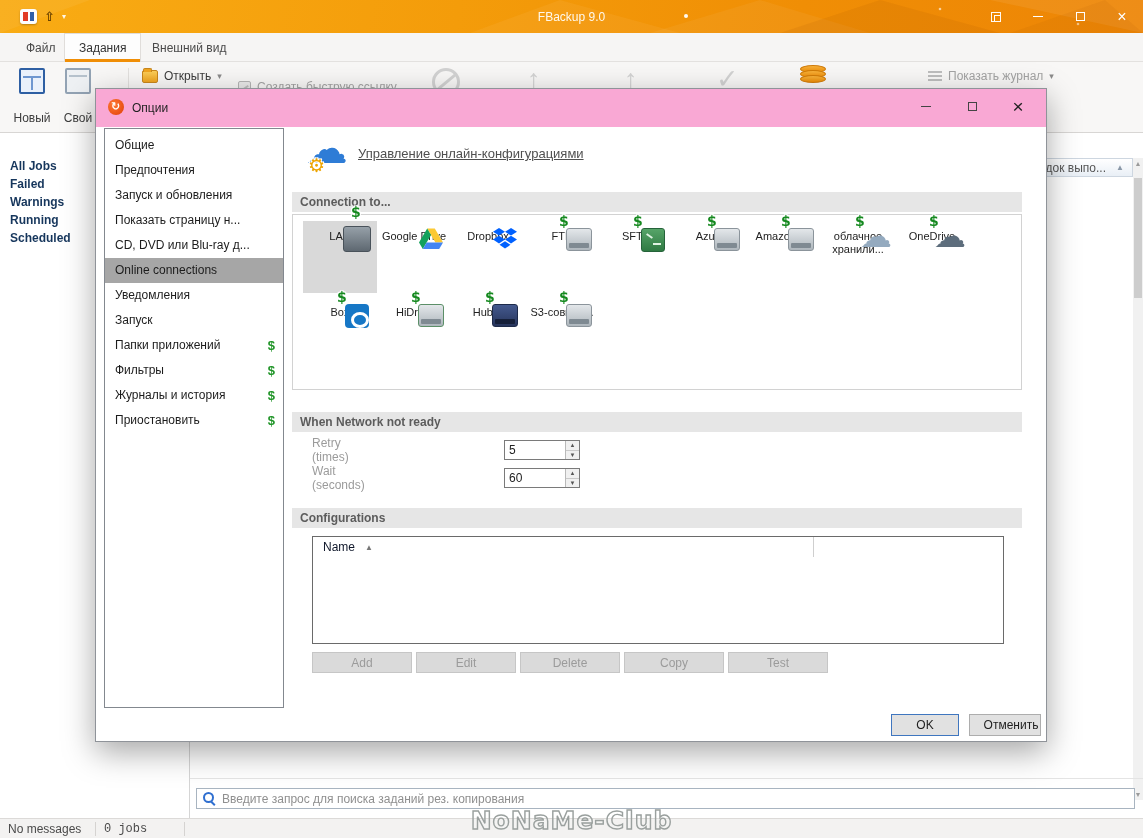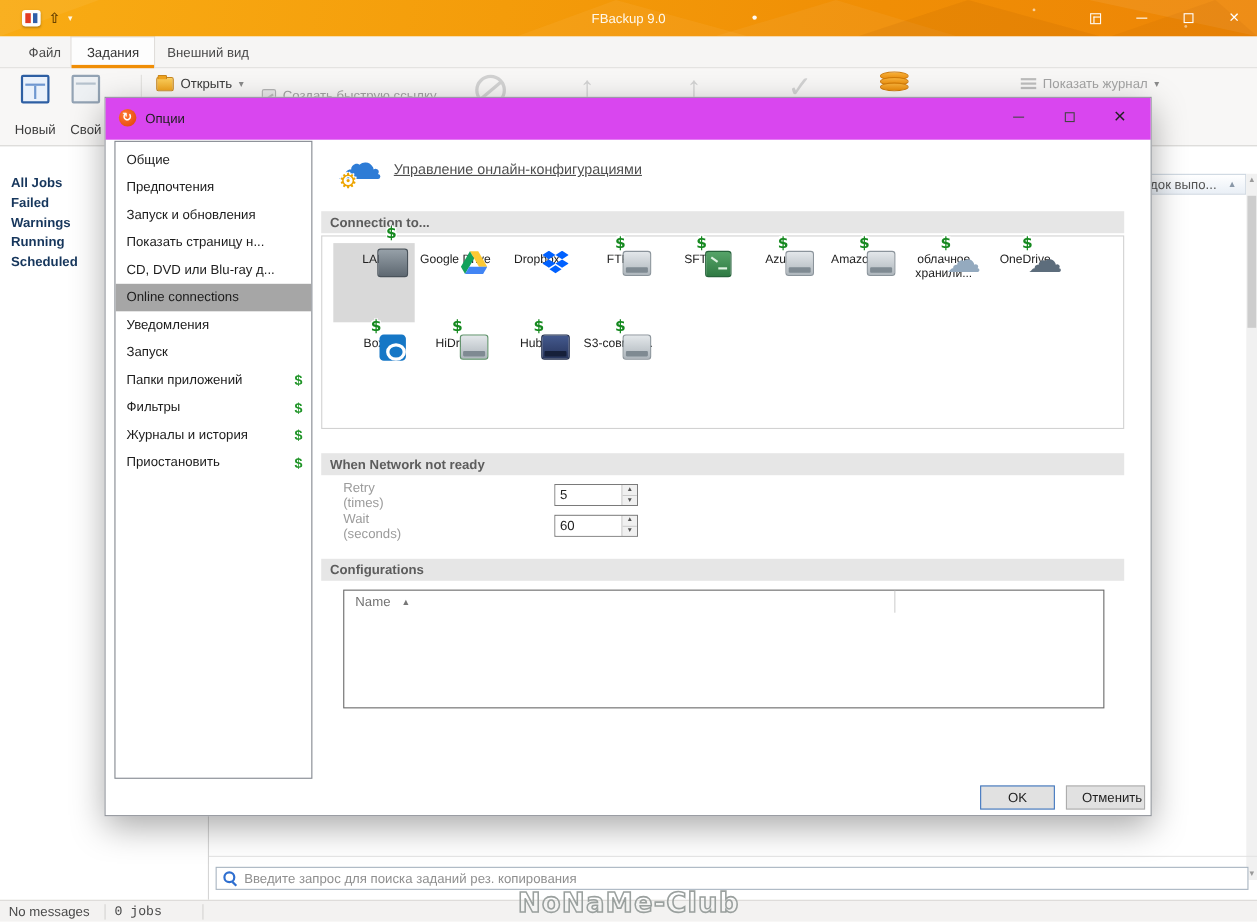--- a/index.html
+++ b/index.html
@@ -89,21 +89,21 @@
   .sb-sep { width:1px; height:14px; background:#d5d3d1; }
 
   
   .watermark { position:absolute; left:50%; top:806px; transform:translateX(-50%); z-index:60;
     font:bold 25px "DejaVu Sans",sans-serif; letter-spacing:1px; color:rgba(255,255,255,.15);
     -webkit-text-stroke:1.4px #9aa09e; pointer-events:none; }
 
   
   .dialog { position:absolute; left:95px; top:88px; width:952px; height:654px; background:#fff;
     border:1px solid #8f9399; box-shadow:0 10px 30px rgba(0,0,0,.35); z-index:100; }
-  .dlg-titlebar { position:absolute; left:0; top:0; right:0; height:38px; background:#d946ef; }
+  .dlg-titlebar { position:absolute; left:0; top:0; right:0; height:38px; background:#f9a8d4; }
   .dlg-ico { position:absolute; left:12px; top:10px; width:16px; height:16px; border-radius:50%;
     background:radial-gradient(circle at 35% 35%, #ff7a33, #e03e08); }
   .dlg-ico::before { content:"↻"; position:absolute; left:3px; top:1px; color:#fff; font-size:11px; font-weight:bold; }
   .dlg-title { position:absolute; left:36px; top:12px; color:#1f1f1f; }
   .dlg-ctrls { position:absolute; right:14px; top:4px; display:flex; gap:18px; }
   .dlg-btn { width:28px; height:26px; display:flex; align-items:center; justify-content:center; color:#333; }
   .dlg-ico-min { width:10px; height:1px; background:#444; display:block; }
   .dlg-ico-max { width:9px; height:9px; border:1px solid #444; display:block; }
   .dlg-ico-close { font-size:19px; color:#222; line-height:1; }
 
@@ -158,21 +158,21 @@
   .fr-retry { top:312px; } .fr-wait { top:340px; }
   .field-lbl { position:absolute; left:20px; color:#9b9b9b; }
   .spin-wrap { position:absolute; left:212px; width:76px; height:20px; border:1px solid #7a7a7a; background:#fff; display:flex; }
   .spin-wrap input { flex:1; border:none; outline:none; padding-left:4px; font-family:inherit; font-size:12px; width:56px; color:#222; }
   .spinner { width:14px; border-left:1px solid #b9b9b9; display:flex; flex-direction:column; }
   .spin-b { flex:1; background:#f0f0f0; font-size:6px; color:#555; display:flex; align-items:center; justify-content:center; line-height:1; }
   .spin-b.up { border-bottom:1px solid #c9c9c9; }
 
   .cfg-table { position:absolute; left:20px; top:408px; width:692px; height:108px; border:1px solid #6a6a6a; background:#fff; }
   .cfg-head { position:absolute; left:0; top:0; right:0; height:20px; }
-  .cfg-name { position:absolute; left:10px; top:3px; color:#737373; }
+  .cfg-name { position:absolute; left:10px; top:3px; color:#0f172a; }
   .cfg-sort { position:absolute; left:52px; top:6px; font-size:8px; color:#777; }
   .cfg-div { position:absolute; left:500px; top:0; width:1px; height:20px; background:#cfcfcf; }
 
   .cfg-btns { position:absolute; left:20px; top:524px; display:flex; gap:4px; }
   .cfg-btn { width:100px; height:21px; background:#dadada; border:1px solid #c6c6c6; color:#9b9b9b;
     display:flex; align-items:center; justify-content:center; font-size:12px; }
 
   .dlg-footer-btn { position:absolute; top:625px; height:22px; background:#e1e1e1; border:1px solid #adadad;
     display:flex; align-items:center; justify-content:center; font-size:12px; color:#1f1f1f; }
   .btn-ok { left:795px; width:68px; border-color:#3f76bf; }
@@ -435,17 +435,24 @@
     <div class="sec-bar sec-cfg">Configurations</div>
 
     <div class="cfg-table">
       <div class="cfg-head">
         <span class="cfg-name">Name</span>
         <span class="cfg-sort">▲</span>
         <span class="cfg-div"></span>
       </div>
     </div>
 
+    <div class="cfg-btns">
+      <span class="cfg-btn">Add</span>
+      <span class="cfg-btn">Edit</span>
+      <span class="cfg-btn">Delete</span>
+      <span class="cfg-btn">Copy</span>
+      <span class="cfg-btn">Test</span>
+    </div>
   </div>
 
   <span class="dlg-footer-btn btn-ok">OK</span>
   <span class="dlg-footer-btn btn-cancel">Отменить</span>
 </div>
 
 </body></html>

